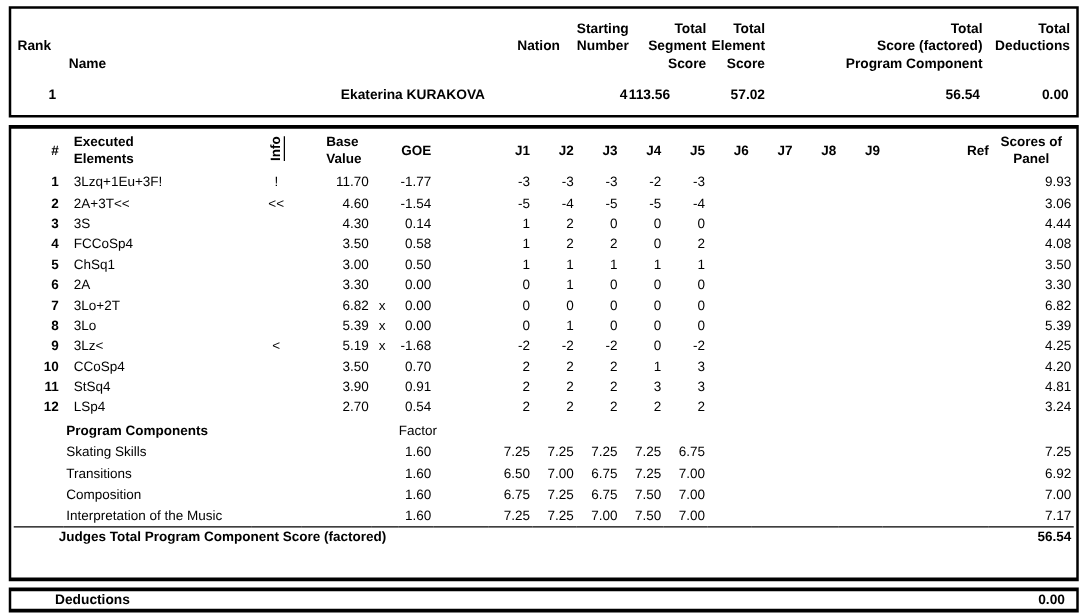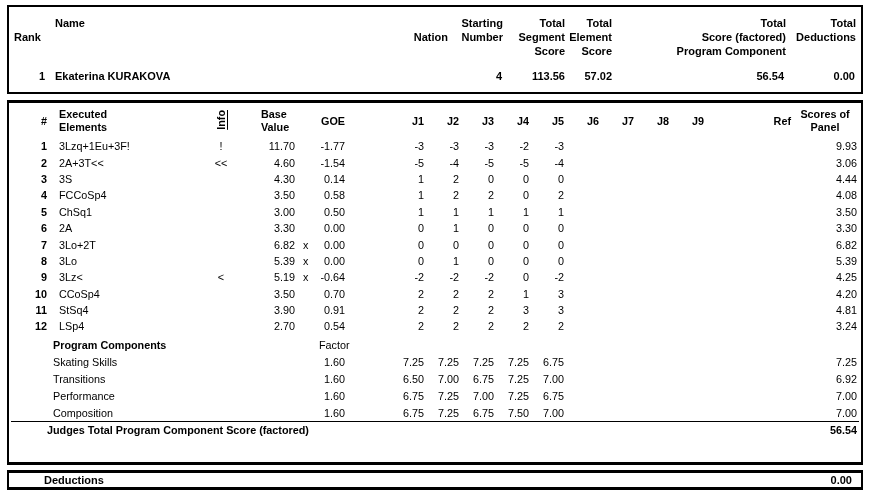--- a/index.html
+++ b/index.html
@@ -15,34 +15,34 @@
   
   .box1 {
     position: absolute; left: 7px; top: 5px; width: 856px; height: 89px;
     border: 2px solid #000; padding-top: 9px; background: #fff;
   }
   .hrow { display: flex; width: 100%; }
   .hcol { display: flex; flex-direction: column; line-height: 14px; font-weight: bold; }
   .hcol .ln { white-space: nowrap; }
   .hcol.r { text-align: right; }
   .c-rank  { width: 38px;  padding-left: 5px; justify-content: center; height: 42px; }
-  .c-sname { flex: 1; padding-left: 8px; justify-content: flex-start; height: 42px; }
+  .c-sname { flex: 1; padding-left: 8px; justify-content: flex-end; height: 42px; }
   .c-nation{ width: 60px;  justify-content: center; height: 42px; text-align: right; }
   .c-start { width: 55px;  text-align: right; }
   .c-seg   { width: 62px;  text-align: right; }
   .c-elem  { width: 47px;  text-align: right; }
   .c-comp  { width: 174px; text-align: right; }
   .c-ded   { width: 75px;  padding-right: 5px; text-align: right; }
   .vrow { display: flex; width: 100%; margin-top: 12px; font-weight: bold; }
   .vrow > div { white-space: nowrap; }
   .v-rank  { width: 38px;  text-align: right; padding-right: 2px; }
-  .v-sname { flex: 1; padding-left: 8px; }
+  .v-sname { flex: 1; padding-left: 8px; text-align: right; }
   .v-nation{ width: 60px;  text-align: right; }
   .v-start { width: 55px;  text-align: right; padding-right: 1px; }
-  .v-seg   { width: 62px;  text-align: right; }
+  .v-seg   { width: 62px;  text-align: left; }
   .v-elem  { width: 47px;  text-align: right; }
   .v-comp  { width: 174px; text-align: right; padding-right: 2px; }
   .v-ded   { width: 75px;  text-align: right; padding-right: 6px; }
 
   
   .box2 {
     position: absolute; left: 7px; top: 100px; width: 856px; height: 365px;
     border: 2px solid #000; border-top-width: 3px; border-bottom-width: 3px;
     padding: 1px 0 0 2px; overflow: hidden; background: #fff;
   }
@@ -361,21 +361,21 @@
     <td></td>
     <td class="a-r pr2">5.39</td>
   </tr>
 
   <tr>
     <td class="a-r pr4 b">9</td>
     <td class="a-l pl8">3Lz&lt;</td>
     <td class="a-c">&lt;</td>
     <td class="a-r pr2">5.19</td>
     <td class="a-l" style="padding-left:6px;">x</td>
-    <td class="a-r pr2">-0.64</td>
+    <td class="a-r pr2">-1.68</td>
     <td></td>
     <td class="a-r pr2">-2</td>
     <td class="a-r pr2">-2</td>
     <td class="a-r pr2">-2</td>
     <td class="a-r pr2">0</td>
     <td class="a-r pr2">-2</td>
     <td class="a-r pr2"></td>
     <td class="a-r pr2"></td>
     <td class="a-r pr2"></td>
     <td class="a-r pr2"></td>
@@ -484,56 +484,56 @@
     <td class="a-r pr2">7.25</td>
     <td class="a-r pr2">7.00</td>
     <td class="a-r pr2"></td>
     <td class="a-r pr2"></td>
     <td class="a-r pr2"></td>
     <td class="a-r pr2"></td>
     <td></td>
     <td class="a-r pr2">6.92</td>
   </tr>
 
-  <tr>
-    <td></td>
-    <td colspan="4" class="a-l" style="padding-left:2px;">Performance</td>
-    <td class="a-r pr2">1.60</td>
-    <td></td>
-    <td class="a-r pr2">6.75</td>
-    <td class="a-r pr2">7.25</td>
-    <td class="a-r pr2">7.00</td>
-    <td class="a-r pr2">7.25</td>
-    <td class="a-r pr2">6.75</td>
-    <td class="a-r pr2"></td>
-    <td class="a-r pr2"></td>
-    <td class="a-r pr2"></td>
-    <td class="a-r pr2"></td>
-    <td></td>
-    <td class="a-r pr2">7.00</td>
-  </tr>
 
   <tr>
     <td></td>
     <td colspan="4" class="a-l" style="padding-left:2px;margin-left:12px;">Composition</td>
     <td class="a-r pr2">1.60</td>
     <td></td>
     <td class="a-r pr2">6.75</td>
     <td class="a-r pr2">7.25</td>
     <td class="a-r pr2">6.75</td>
     <td class="a-r pr2">7.50</td>
     <td class="a-r pr2">7.00</td>
     <td class="a-r pr2"></td>
     <td class="a-r pr2"></td>
     <td class="a-r pr2"></td>
     <td class="a-r pr2"></td>
     <td></td>
     <td class="a-r pr2">7.00</td>
   </tr>
 
+  <tr>
+    <td></td>
+    <td colspan="4" class="a-l" style="padding-left:2px;">Interpretation of the Music</td>
+    <td class="a-r pr2">1.60</td>
+    <td></td>
+    <td class="a-r pr2">7.25</td>
+    <td class="a-r pr2">7.25</td>
+    <td class="a-r pr2">7.00</td>
+    <td class="a-r pr2">7.50</td>
+    <td class="a-r pr2">7.00</td>
+    <td class="a-r pr2"></td>
+    <td class="a-r pr2"></td>
+    <td class="a-r pr2"></td>
+    <td class="a-r pr2"></td>
+    <td></td>
+    <td class="a-r pr2">7.17</td>
+  </tr>
 </tbody>
     <tbody>
       <tr class="judges-total">
         <td colspan="17" class="a-l b" style="padding-left:36px;">Judges Total Program Component Score (factored)</td>
         <td class="a-r pr2 b">56.54</td>
       </tr>
     </tbody>
   </table>
 </div>
 

